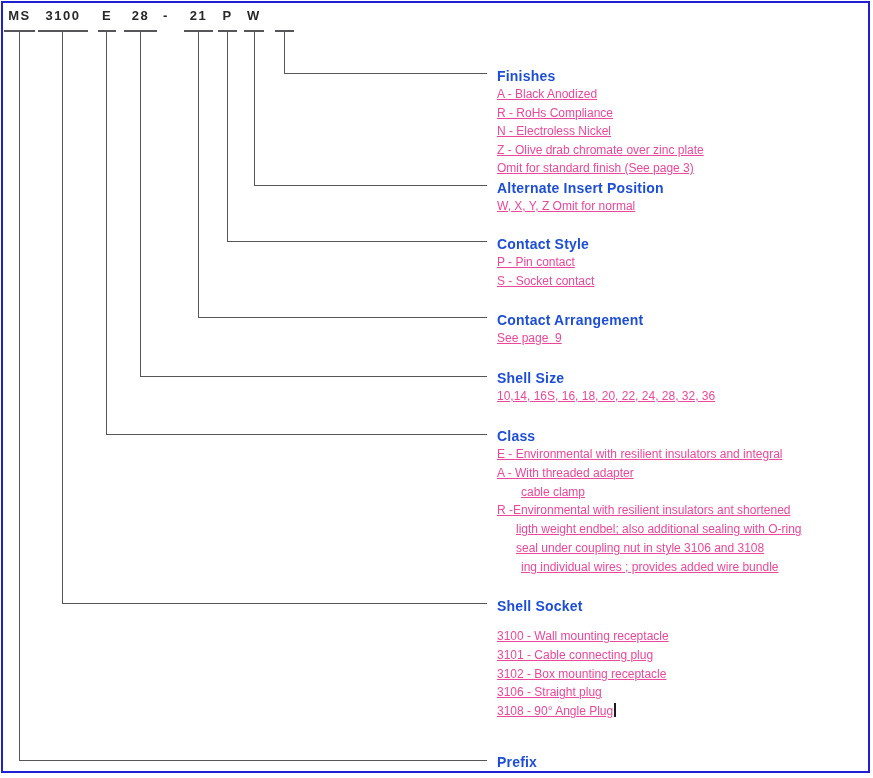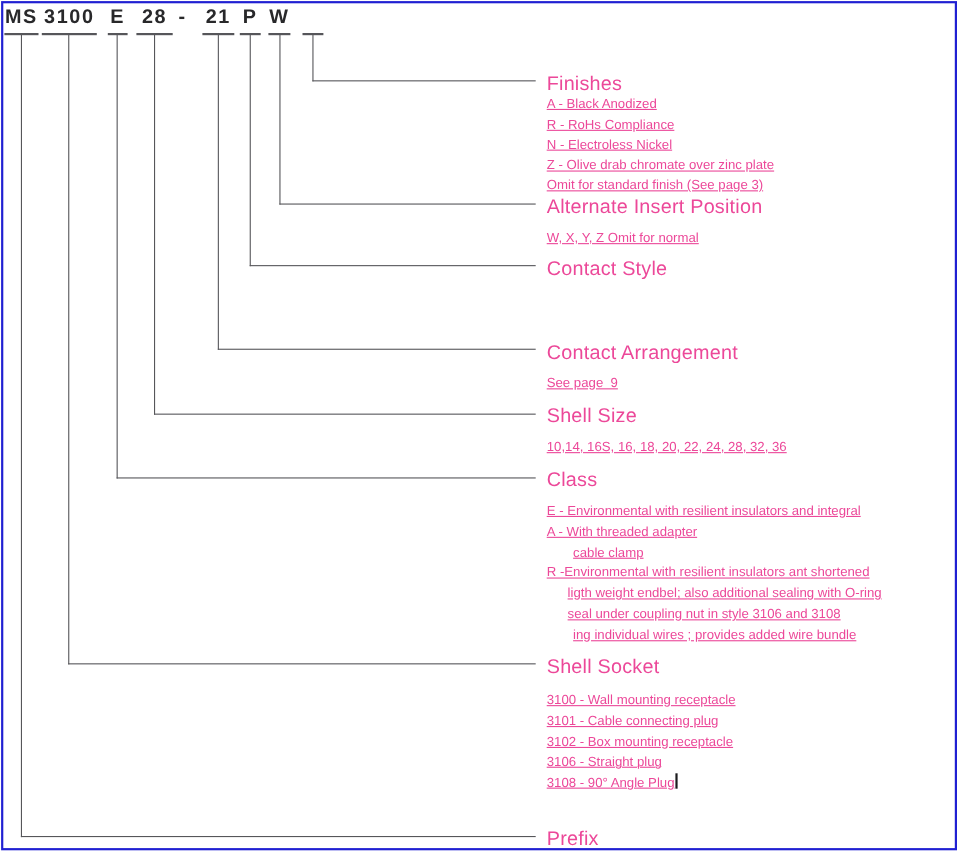--- a/index.html
+++ b/index.html
@@ -7,36 +7,36 @@
     position:relative;width:873px;height:778px;background:#ffffff;
     font-family:"Liberation Sans", sans-serif;color:#2c2c2e;overflow:hidden;
   }
   .frame{
     position:absolute;left:1px;top:1px;width:869px;height:772px;
     box-sizing:border-box;border:2px solid #2020d2;
   }
   
   .seg{
     position:absolute;top:6px;height:19px;line-height:19px;
-    font-weight:bold;font-size:18px;letter-spacing:1.5px;
+    font-weight:bold;font-size:13px;letter-spacing:1.5px;
     text-align:center;color:#28282a;white-space:nowrap;
   }
   .useg{position:absolute;top:30px;height:0;border-top:2px solid #56565a;}
   
   .conn{
     position:absolute;top:31px;box-sizing:border-box;
     border-left:1.5px solid #56565a;border-bottom:1.5px solid #56565a;
   }
   
   .section{position:absolute;left:497px;width:372px;}
   .section .h{
-    font-size:18px;font-weight:normal;height:18px;line-height:18px;
-    letter-spacing:.2px;color:#ec4899;white-space:pre-wrap;
+    font-size:14px;font-weight:bold;height:18px;line-height:18px;
+    letter-spacing:.2px;color:#1d4ed8;white-space:pre-wrap;
   }
-  .section .items{margin-top:10px;}
+  .section .items{margin-top:0;}
   .section .it{font-size:12px;line-height:18.5px;white-space:pre-wrap;color:#ec4899;text-decoration:underline;}
   .sec-class .it, .sec-shellstyle .it{line-height:18.8px;}
   .sec-finishes .items{margin-top:0;}
   .sec-shellstyle .items{margin-top:12px;}
   .ind1{padding-left:24px;}
   .ind2{padding-left:19px;}
   .cursor{
     display:inline-block;width:1.5px;height:14px;background:#1c1c1e;
     vertical-align:-2px;margin-left:1px;
   }
@@ -87,20 +87,24 @@
 
   <div class="section" style="top:179px;">
     <div class="h">Alternate Insert Position</div>
     <div class="items">
       <div class="it">W, X, Y, Z Omit for normal</div>
     </div>
   </div>
 
   <div class="section" style="top:235px;">
     <div class="h">Contact Style</div>
+    <div class="items">
+      <div class="it">P - Pin contact</div>
+      <div class="it">S - Socket contact</div>
+    </div>
   </div>
 
   <div class="section" style="top:311px;">
     <div class="h">Contact Arrangement</div>
     <div class="items">
       <div class="it">See page  9</div>
     </div>
   </div>
 
   <div class="section" style="top:369px;">

